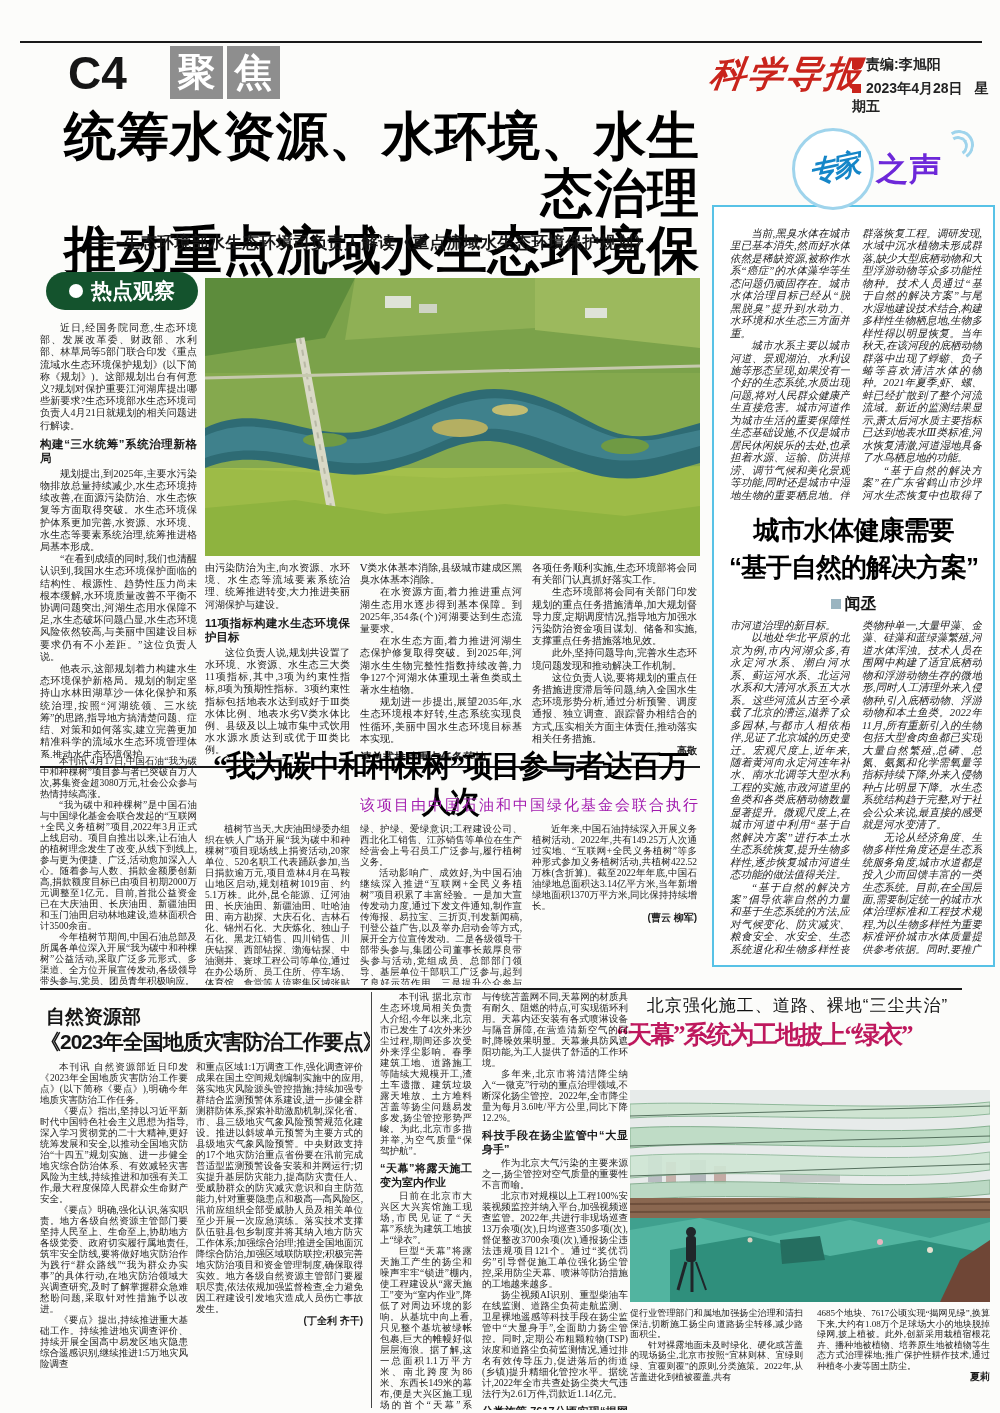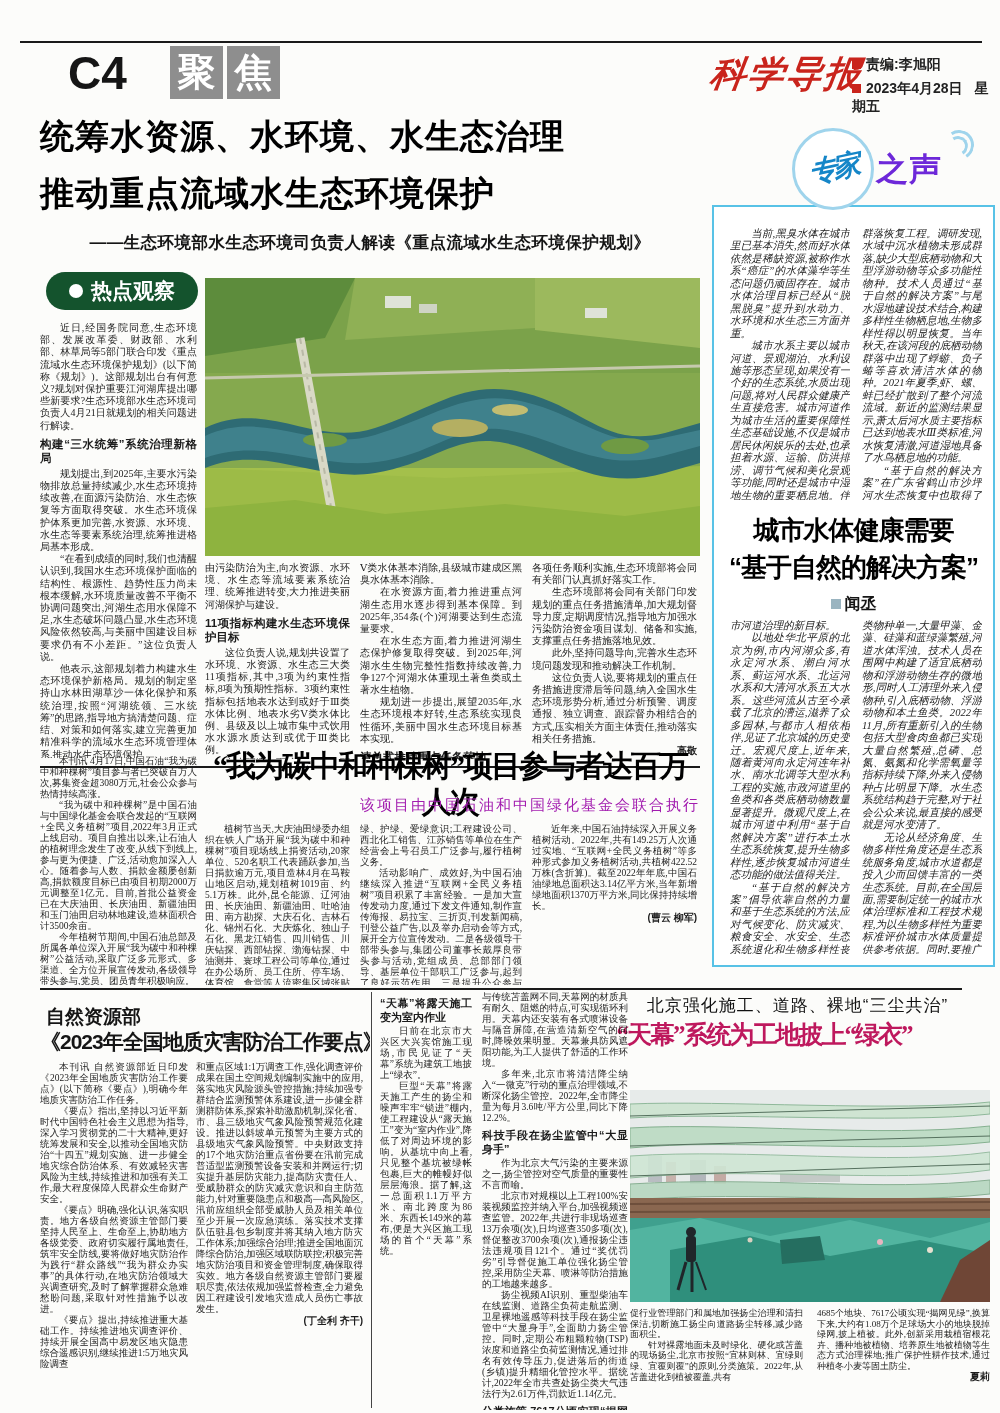--- a/index.html
+++ b/index.html
@@ -10,22 +10,22 @@
   .top-rule{left:20px;top:41px;width:962px;height:2px;background:#1a1a1a;}
   .pageno{left:68px;top:46px;font-family:"Liberation Sans",sans-serif;font-weight:bold;font-size:46px;line-height:54px;}
   .secbox{width:53px;height:53px;background:#8e8e8e;color:#fff;display:inline-block;text-align:center;
           line-height:53px;font-family:"Liberation Sans",sans-serif;font-weight:bold;font-size:38px;}
   .masthead{left:710px;top:50px;font-size:36px;font-weight:bold;font-style:italic;color:#c9241c;
             transform:skewX(-8deg);letter-spacing:2px;font-family:"Liberation Serif",serif;}
   .hdr-info{font-family:"Liberation Sans",sans-serif;font-size:14px;font-weight:bold;color:#222;}
   .redsq{display:inline-block;width:9px;height:9px;background:#c9241c;margin-right:5px;}
   .graysq{display:inline-block;width:10px;height:10px;background:#9ab4c0;margin-right:4px;}
   
-  .lead-hl{left:40px;top:108px;width:660px;text-align:left;font-family:"Liberation Sans",sans-serif;
-           font-weight:900;font-size:34px;line-height:57px;letter-spacing:1px;color:#000;}
+  .lead-hl{left:40px;top:108px;width:660px;text-align:right;font-family:"Liberation Sans",sans-serif;
+           font-weight:900;font-size:52px;line-height:57px;letter-spacing:1px;color:#000;}
   .lead-deck{left:40px;top:232px;width:660px;text-align:center;font-size:16.5px;font-weight:bold;
              font-family:"Liberation Sans",sans-serif;letter-spacing:.5px;}
   
   .badge{left:46px;top:272px;width:152px;height:38px;background:#14532d;border-radius:20px;color:#fff;
          display:flex;align-items:center;justify-content:center;gap:8px;
          font-family:"Liberation Sans",sans-serif;font-weight:bold;font-size:21px;}
   .badge .dot{width:14px;height:14px;border-radius:50%;background:#fff;}
   
   .col{position:absolute;overflow:hidden;text-align:justify;font-size:10px;line-height:12.2px;color:#1c1c1c;}
   .col p.para{margin:0;text-indent:2em;}
@@ -185,20 +185,21 @@
   <div class="col small" style="left:196px;top:1062px;width:167px;height:346px;">
       <p class="para cont">和重点区域1:1万调查工作,强化调查评价成果在国土空间规划编制实施中的应用,落实地灾风险源头管控措施;持续加强专群结合监测预警体系建设,进一步健全群测群防体系,探索补助激励机制,深化省、市、县三级地灾气象风险预警规范化建设。推进以斜坡单元预警为主要方式的县级地灾气象风险预警。中央财政支持的17个地灾防治重点省份要在汛前完成普适型监测预警设备安装和并网运行;切实提升基层防灾能力,提高防灾责任人、受威胁群众的防灾减灾意识和自主防范能力,针对重要隐患点和极高—高风险区,汛前应组织全部受威胁人员及相关单位至少开展一次应急演练。落实技术支撑队伍驻县包乡制度并将其纳入地方防灾工作体系;加强综合治理;推进全国地面沉降综合防治,加强区域联防联控;积极完善地灾防治项目和资金管理制度,确保取得实效。地方各级自然资源主管部门要履职尽责,依法依规加强监督检查,全力避免因工程建设引发地灾造成人员伤亡事故发生。</p>
       <div class="author">(丁全利 齐干)</div>
     </div>
 
   <div class="abs rule-v" style="left:371px;top:992px;height:416px;"></div>
 
   <div class="abs tm-kicker">北京强化施工、道路、裸地“三尘共治”</div>
   <div class="abs tm-hl">“天幕”系统为工地披上“绿衣”</div>
   <div class="col small" style="left:380px;top:992px;width:92px;height:418px;">
+      <p class="para">本刊讯 据北京市生态环境局相关负责人介绍,今年以来,北京市已发生了4次外来沙尘过程,期间还多次受外来浮尘影响。春季建筑工地、道路施工等陆续大规模开工,渣土车遗撒、建筑垃圾露天堆放、土方堆料苫盖等扬尘问题易发多发,扬尘管控形势严峻。为此,北京市多措并举,为空气质量“保驾护航”。</p>
       <div class="col-subhead">“天幕”将露天施工变为室内作业</div>
       <p class="para">日前在北京市大兴区大兴宾馆施工现场,市民见证了“天幕”系统为建筑工地披上“绿衣”。</p>
       <p class="para">巨型“天幕”将露天施工产生的扬尘和噪声牢牢“锁进”棚内,使工程建设从“露天施工”变为“室内作业”,降低了对周边环境的影响。从基坑中向上看,只见整个基坑被绿帐包裹,巨大的帷幔好似层层海浪。据了解,这一总面积1.1万平方米、南北跨度为86米、东西长149米的幕布,便是大兴区施工现场的首个“天幕”系统。</p>
     </div>
   <div class="col small" style="left:482px;top:992px;width:146px;height:418px;">
       <p class="para cont">与传统苫盖网不同,天幕网的材质具有耐久、阻燃的特点,可实现循环利用。天幕内还安装有各式喷淋设备与隔音屏障,在营造清新空气的同时,降噪效果明显。天幕兼具防风遮阳功能,为工人提供了舒适的工作环境。</p>
       <p class="para">多年来,北京市将清洁降尘纳入“一微克”行动的重点治理领域,不断深化扬尘管控。2022年,全市降尘量为每月3.6吨/平方公里,同比下降12.2%。</p>
       <div class="col-subhead">科技手段在扬尘监管中“大显身手”</div>
       <p class="para">作为北京大气污染的主要来源之一,扬尘管控对空气质量的重要性不言而喻。</p>
       <p class="para">北京市对规模以上工程100%安装视频监控并纳入平台,加强视频巡查监管。2022年,共进行非现场巡查13万余项(次),日均巡查350多项(次),督促整改3700余项(次),通报扬尘违法违规项目121个。通过“奖优罚劣”引导督促施工单位强化扬尘管控,采用防尘天幕、喷淋等防治措施的工地越来越多。</p>

